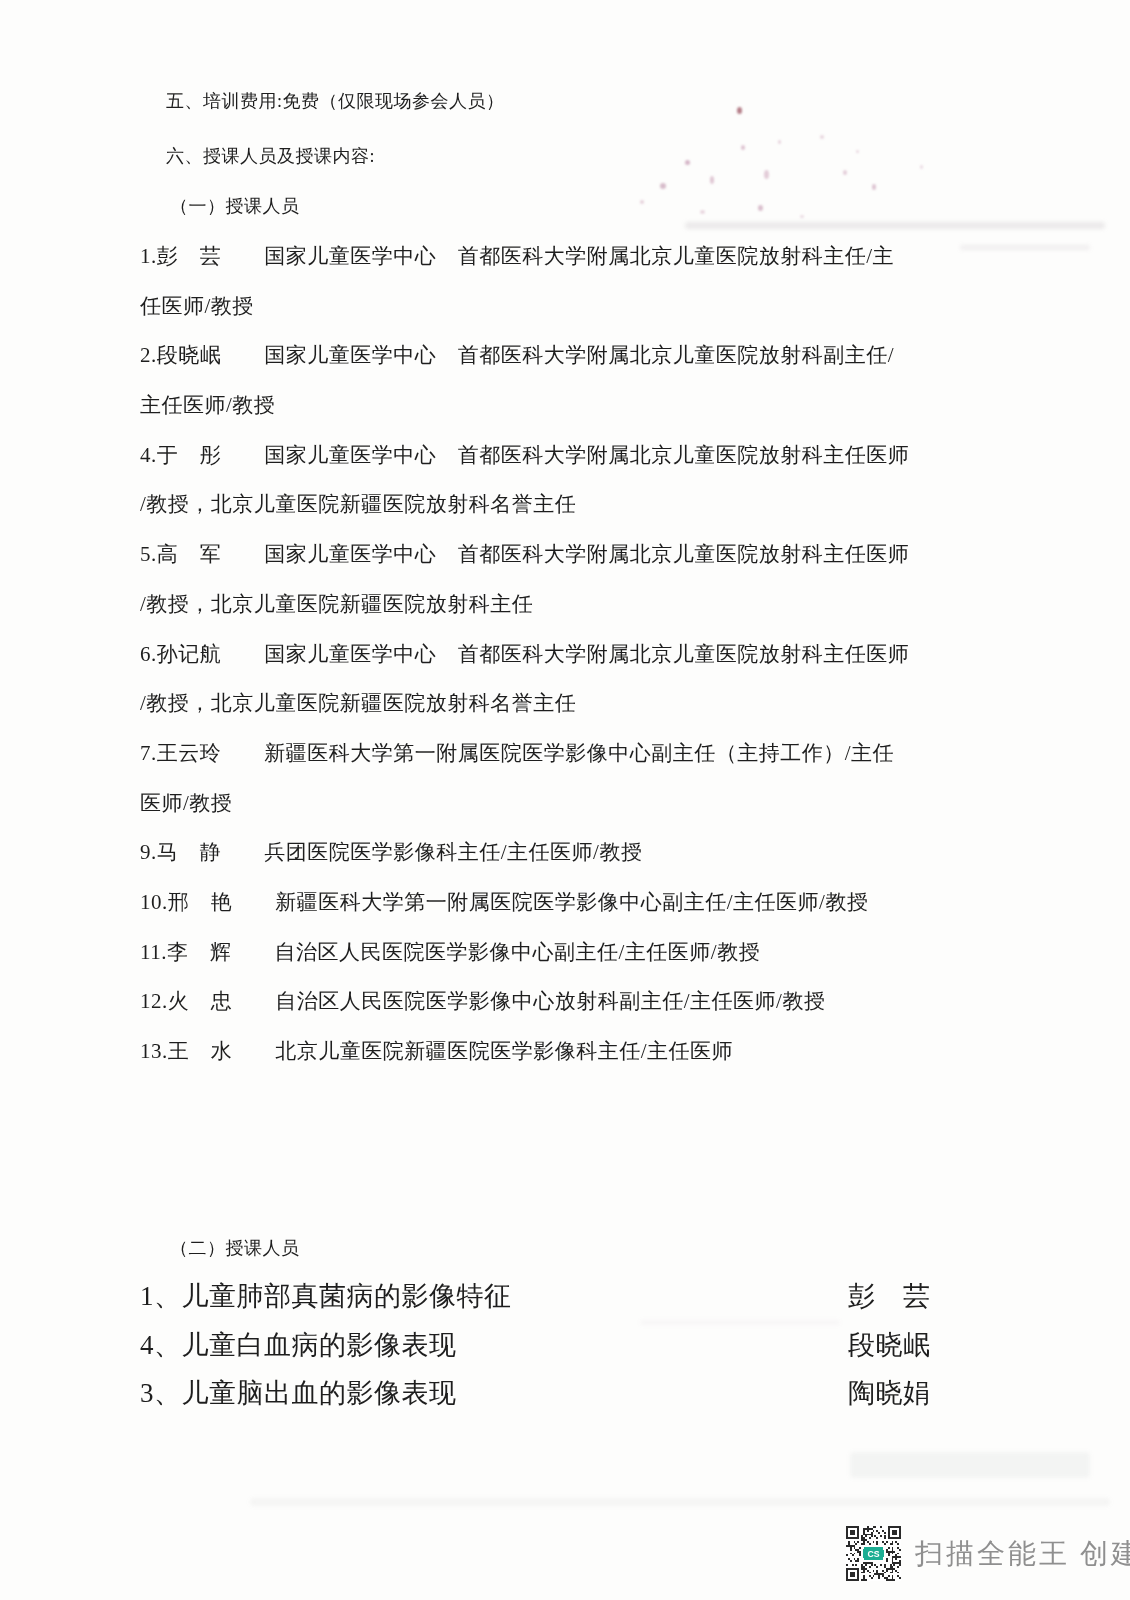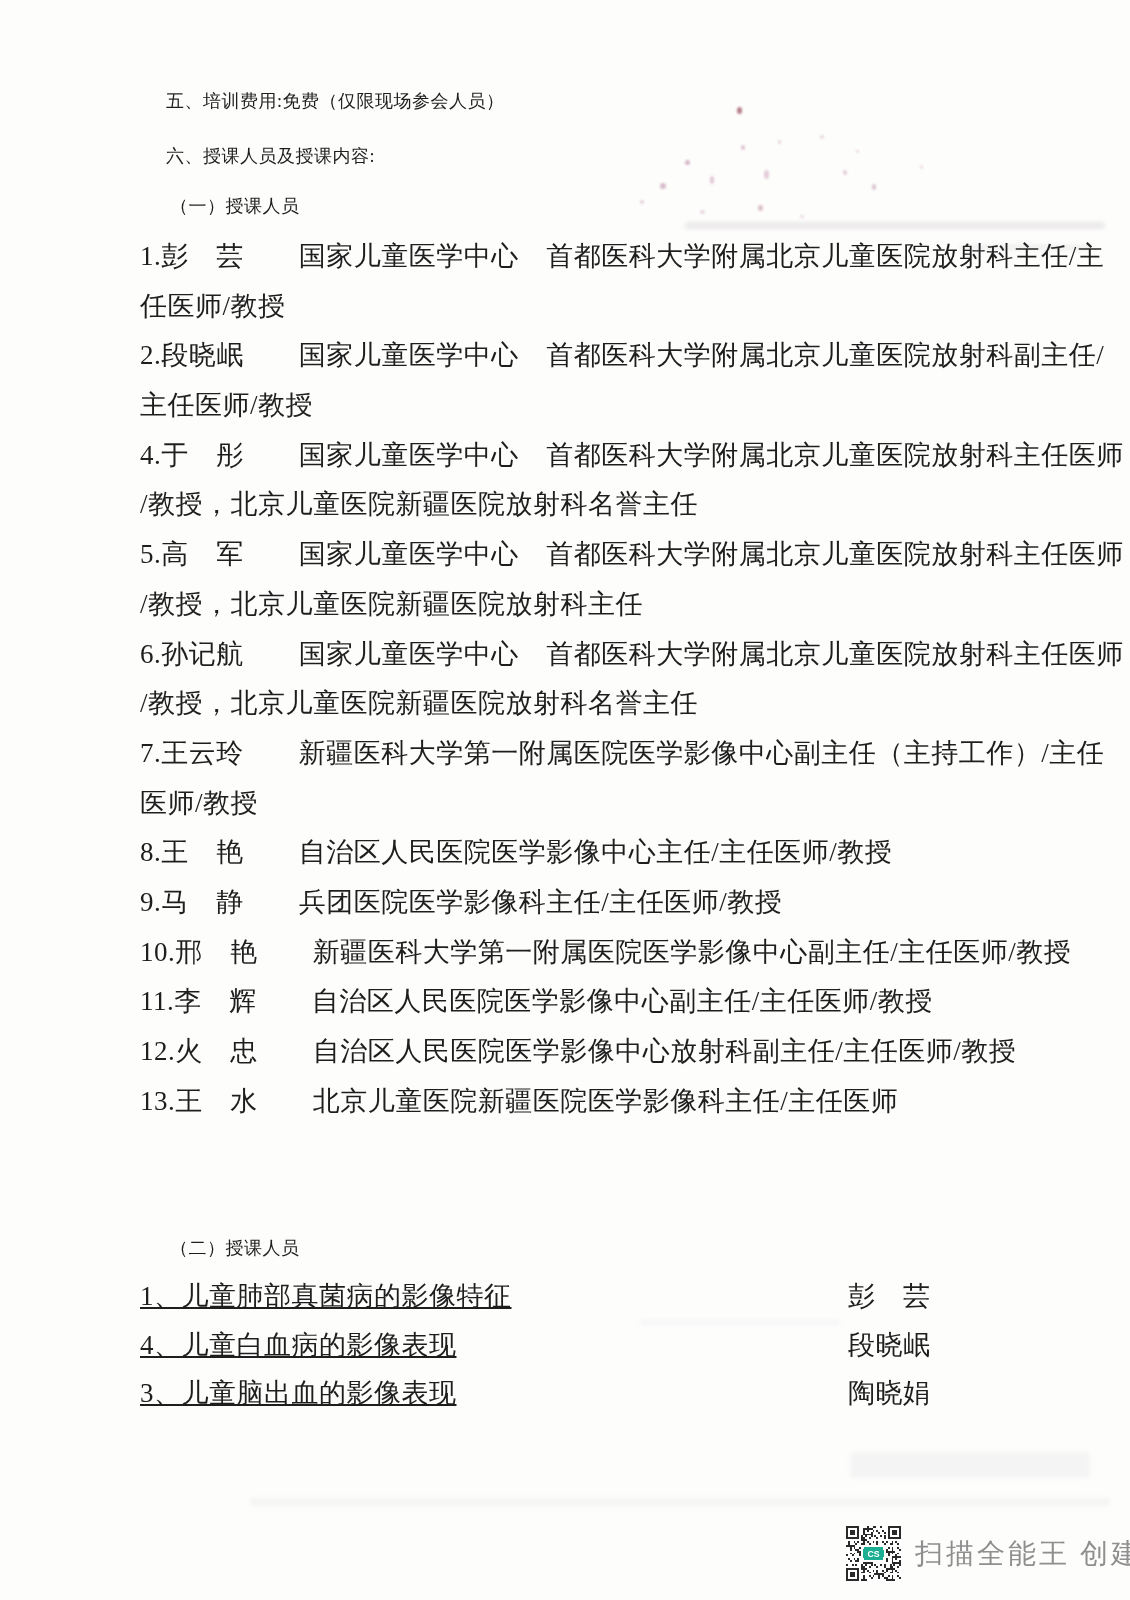--- a/index.html
+++ b/index.html
@@ -28,40 +28,39 @@
   .subheading { left: 170px; }
 
   .lecturer-list {
     position: absolute;
     left: 140px; top: 232px;
     width: 920px;
   }
   .lecturer-list .line {
     display: block;
     white-space: nowrap;
-    font-size: 27px;
+    font-size: 21px;
     line-height: 49.7px;
     height: 49.7px;
     letter-spacing: 0.5px;
   }
 
   .course-list {
     position: absolute;
     left: 140px; top: 1272px;
     width: 875px;
   }
   .course-row {
     position: relative;
     display: block;
     height: 48.6px;
     line-height: 48.6px;
     font-size: 27px;
     white-space: nowrap;
     letter-spacing: 0.5px;
-    text-decoration: underline;
   }
   .course-row .lecturer-name {
     position: absolute;
     left: 708px; top: 0;
     white-space: nowrap;
   }
 
   
   .stamp-residue { position: absolute; left: 0; top: 0; pointer-events: none; }
   .speck {
@@ -109,21 +108,20 @@
     <span class="line">2.段晓岷　　国家儿童医学中心　首都医科大学附属北京儿童医院放射科副主任/</span>
     <span class="line">主任医师/教授</span>
     <span class="line">4.于　彤　　国家儿童医学中心　首都医科大学附属北京儿童医院放射科主任医师</span>
     <span class="line">/教授，北京儿童医院新疆医院放射科名誉主任</span>
     <span class="line">5.高　军　　国家儿童医学中心　首都医科大学附属北京儿童医院放射科主任医师</span>
     <span class="line">/教授，北京儿童医院新疆医院放射科主任</span>
     <span class="line">6.孙记航　　国家儿童医学中心　首都医科大学附属北京儿童医院放射科主任医师</span>
     <span class="line">/教授，北京儿童医院新疆医院放射科名誉主任</span>
     <span class="line">7.王云玲　　新疆医科大学第一附属医院医学影像中心副主任（主持工作）/主任</span>
     <span class="line">医师/教授</span>
-    <span class="line">8.王　艳　　自治区人民医院医学影像中心主任/主任医师/教授</span>
     <span class="line">9.马　静　　兵团医院医学影像科主任/主任医师/教授</span>
     <span class="line">10.邢　艳　　新疆医科大学第一附属医院医学影像中心副主任/主任医师/教授</span>
     <span class="line">11.李　辉　　自治区人民医院医学影像中心副主任/主任医师/教授</span>
     <span class="line">12.火　忠　　自治区人民医院医学影像中心放射科副主任/主任医师/教授</span>
     <span class="line">13.王　水　　北京儿童医院新疆医院医学影像科主任/主任医师</span>
   </div>
 
   <div class="doc-line subheading" style="top:1224px">（二）授课人员</div>
 
   <div class="course-list">

